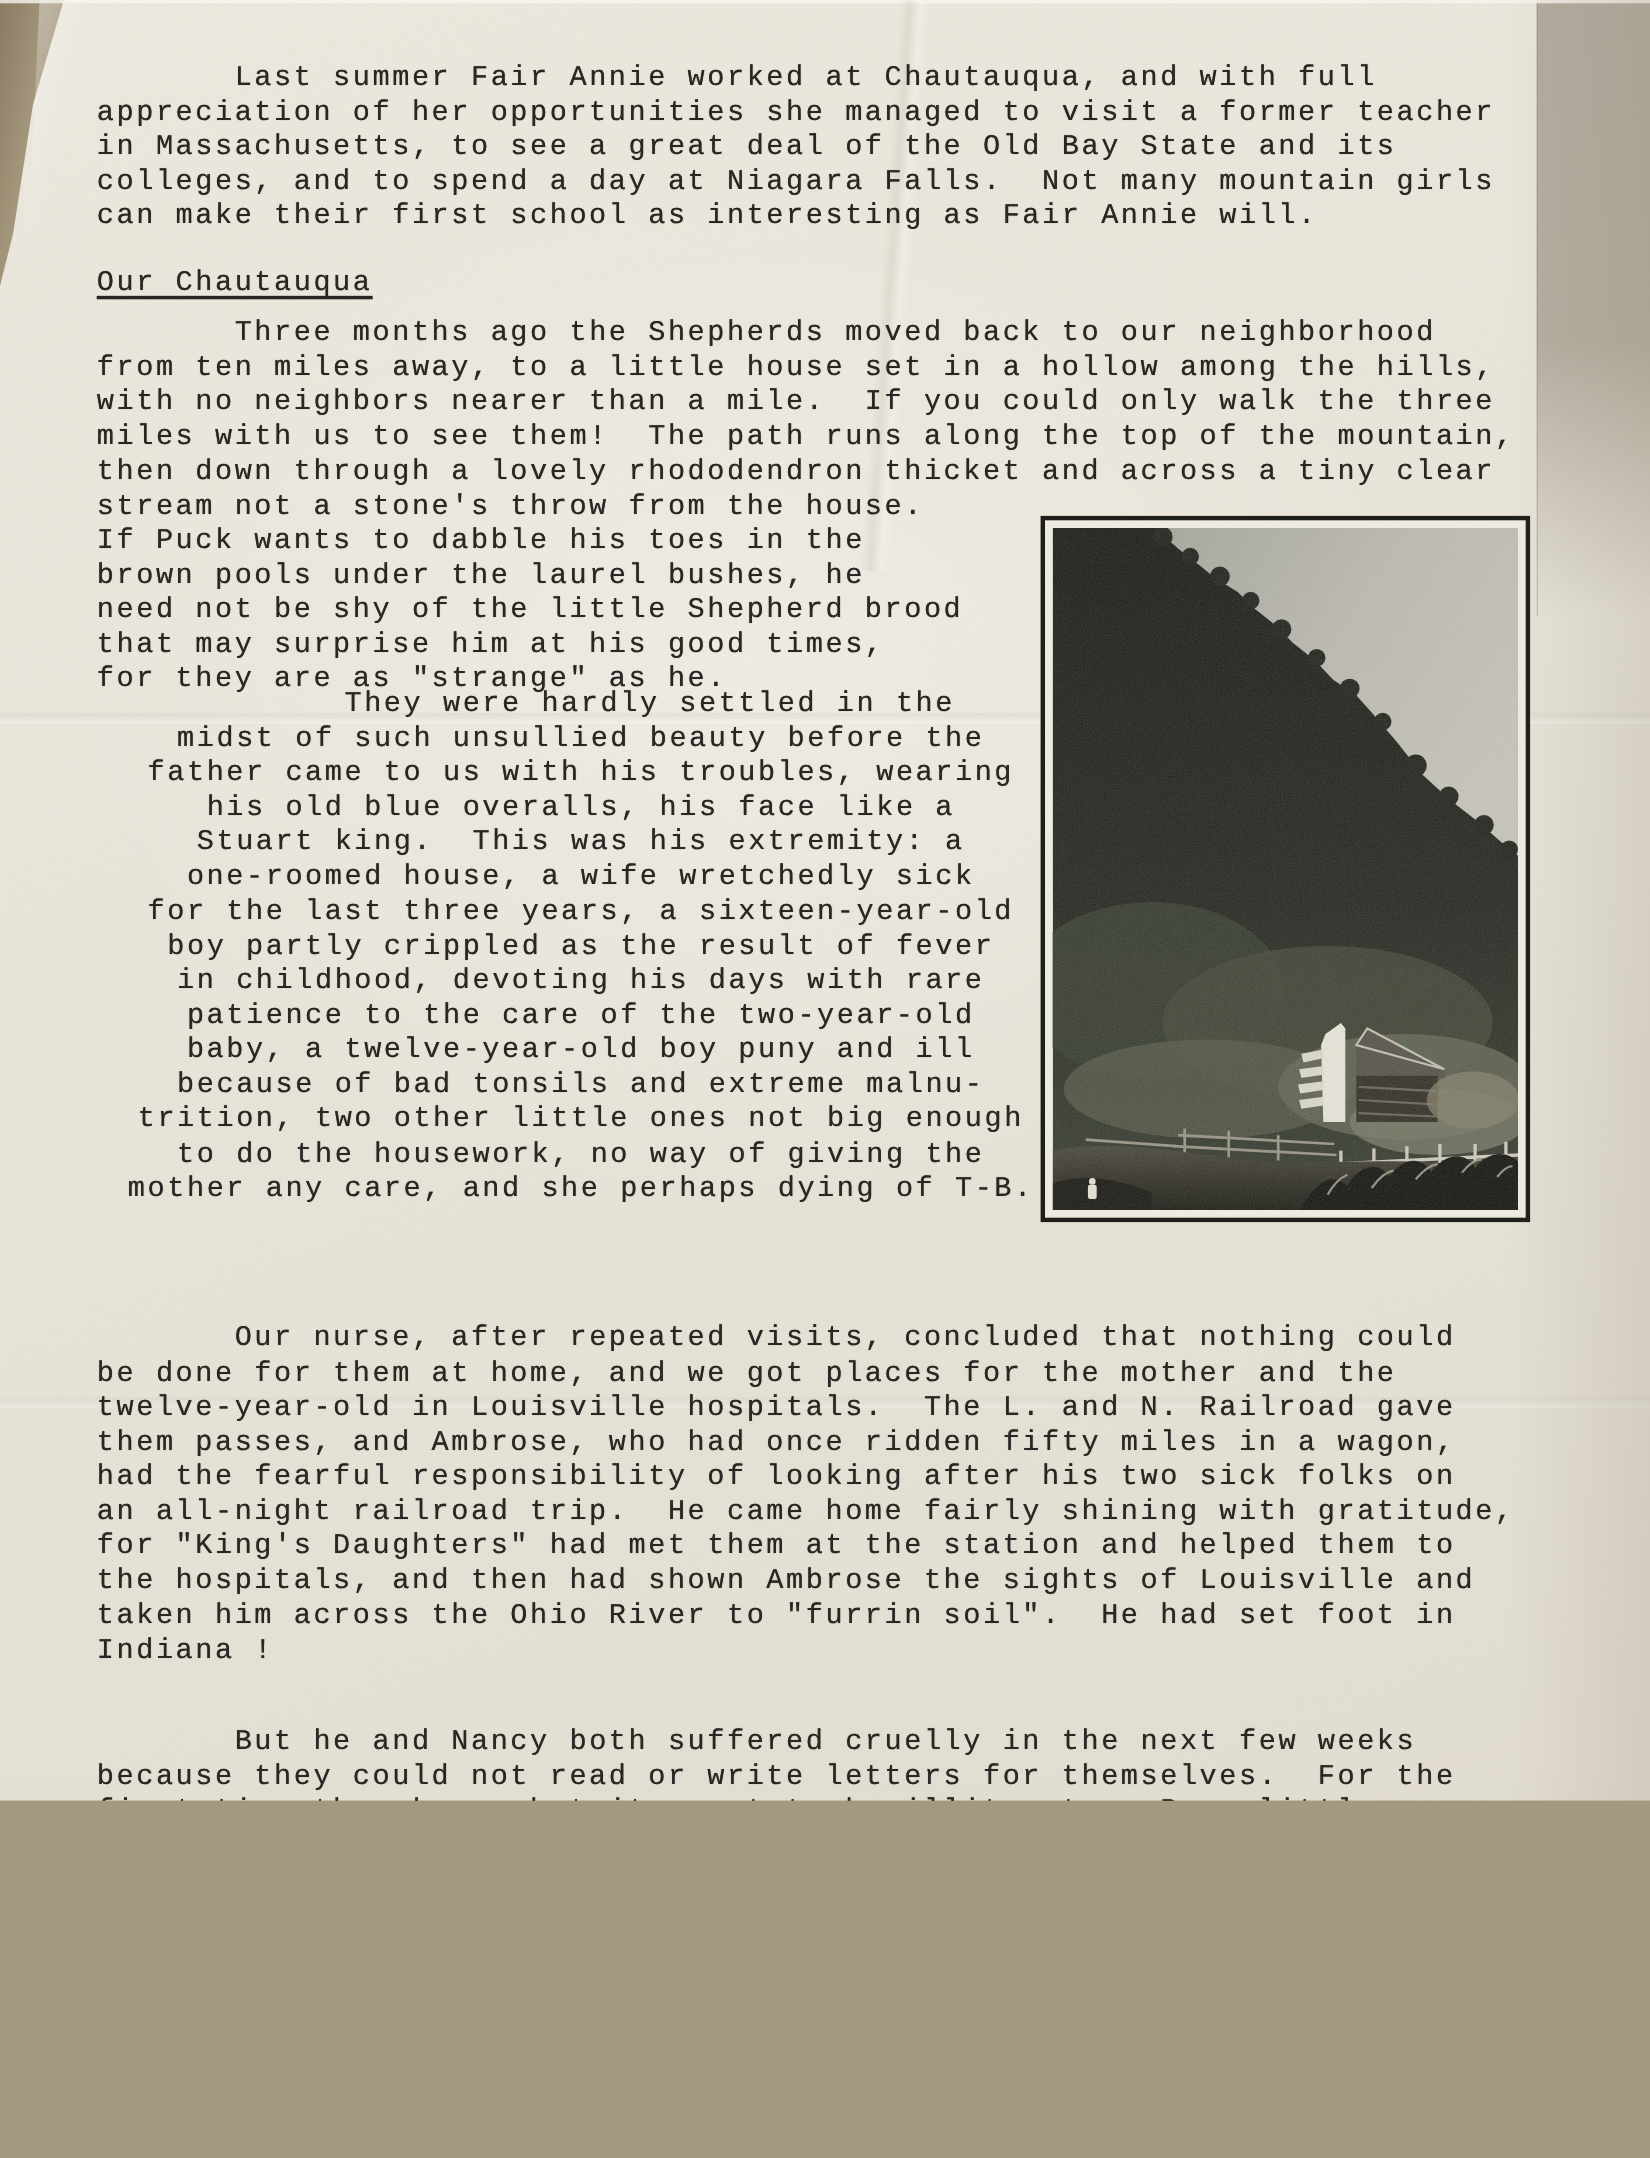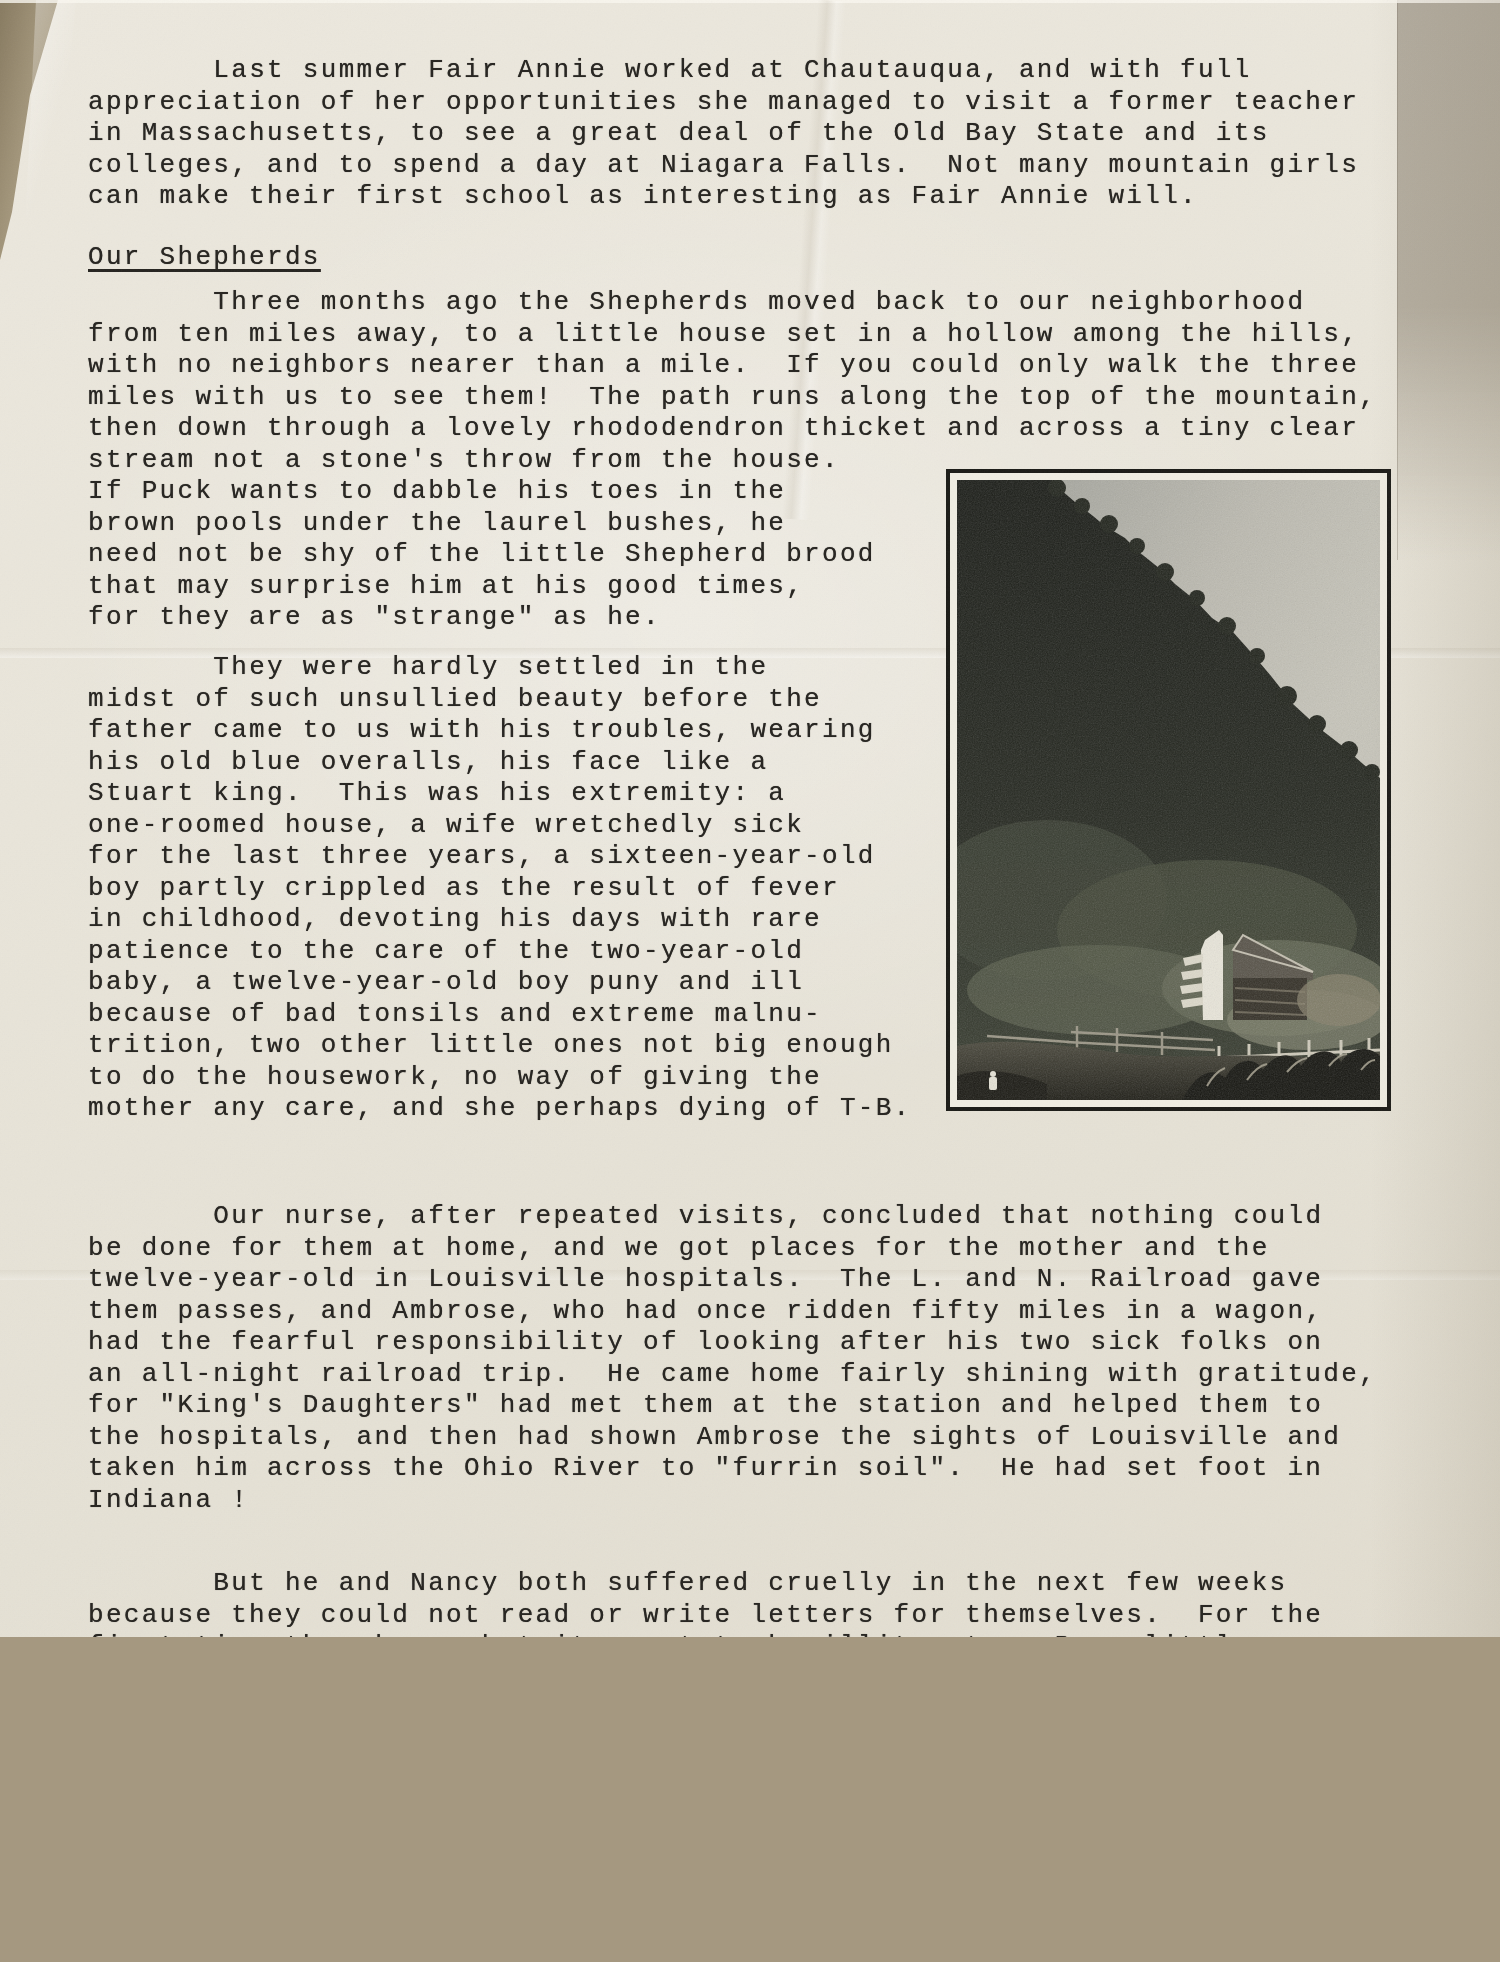--- a/index.html
+++ b/index.html
@@ -57,33 +57,33 @@
   <div class="edge-top"></div>
   <div class="crease-v" style="left:800px;top:0;height:520px;"></div>
   <div class="crease-h" style="top:648px;"></div>
   <div class="crease-h" style="top:1270px;opacity:.7;"></div>
 
   <div class="tw" style="top:55px;">       Last summer Fair Annie worked at Chautauqua, and with full
 appreciation of her opportunities she managed to visit a former teacher
 in Massachusetts, to see a great deal of the Old Bay State and its
 colleges, and to spend a day at Niagara Falls.  Not many mountain girls
 can make their first school as interesting as Fair Annie will.</div>
-  <div class="tw heading" style="top:242px;width:auto;">Our Shepherds</div>
+  <div class="tw heading" style="top:242px;width:auto;">Our Chautauqua</div>
   <div class="tw" style="top:287px;">       Three months ago the Shepherds moved back to our neighborhood
 from ten miles away, to a little house set in a hollow among the hills,
 with no neighbors nearer than a mile.  If you could only walk the three
 miles with us to see them!  The path runs along the top of the mountain,
 then down through a lovely rhododendron thicket and across a tiny clear
 stream not a stone's throw from the house.
 If Puck wants to dabble his toes in the
 brown pools under the laurel bushes, he
 need not be shy of the little Shepherd brood
 that may surprise him at his good times,
 for they are as "strange" as he.</div>
-  <div class="tw" style="top:652px;width:880px;">       They were hardly settled in the
+  <div class="tw" style="top:624px;width:880px;text-align:center;">       They were hardly settled in the
 midst of such unsullied beauty before the
 father came to us with his troubles, wearing
 his old blue overalls, his face like a
 Stuart king.  This was his extremity: a
 one-roomed house, a wife wretchedly sick
 for the last three years, a sixteen-year-old
 boy partly crippled as the result of fever
 in childhood, devoting his days with rare
 patience to the care of the two-year-old
 baby, a twelve-year-old boy puny and ill

